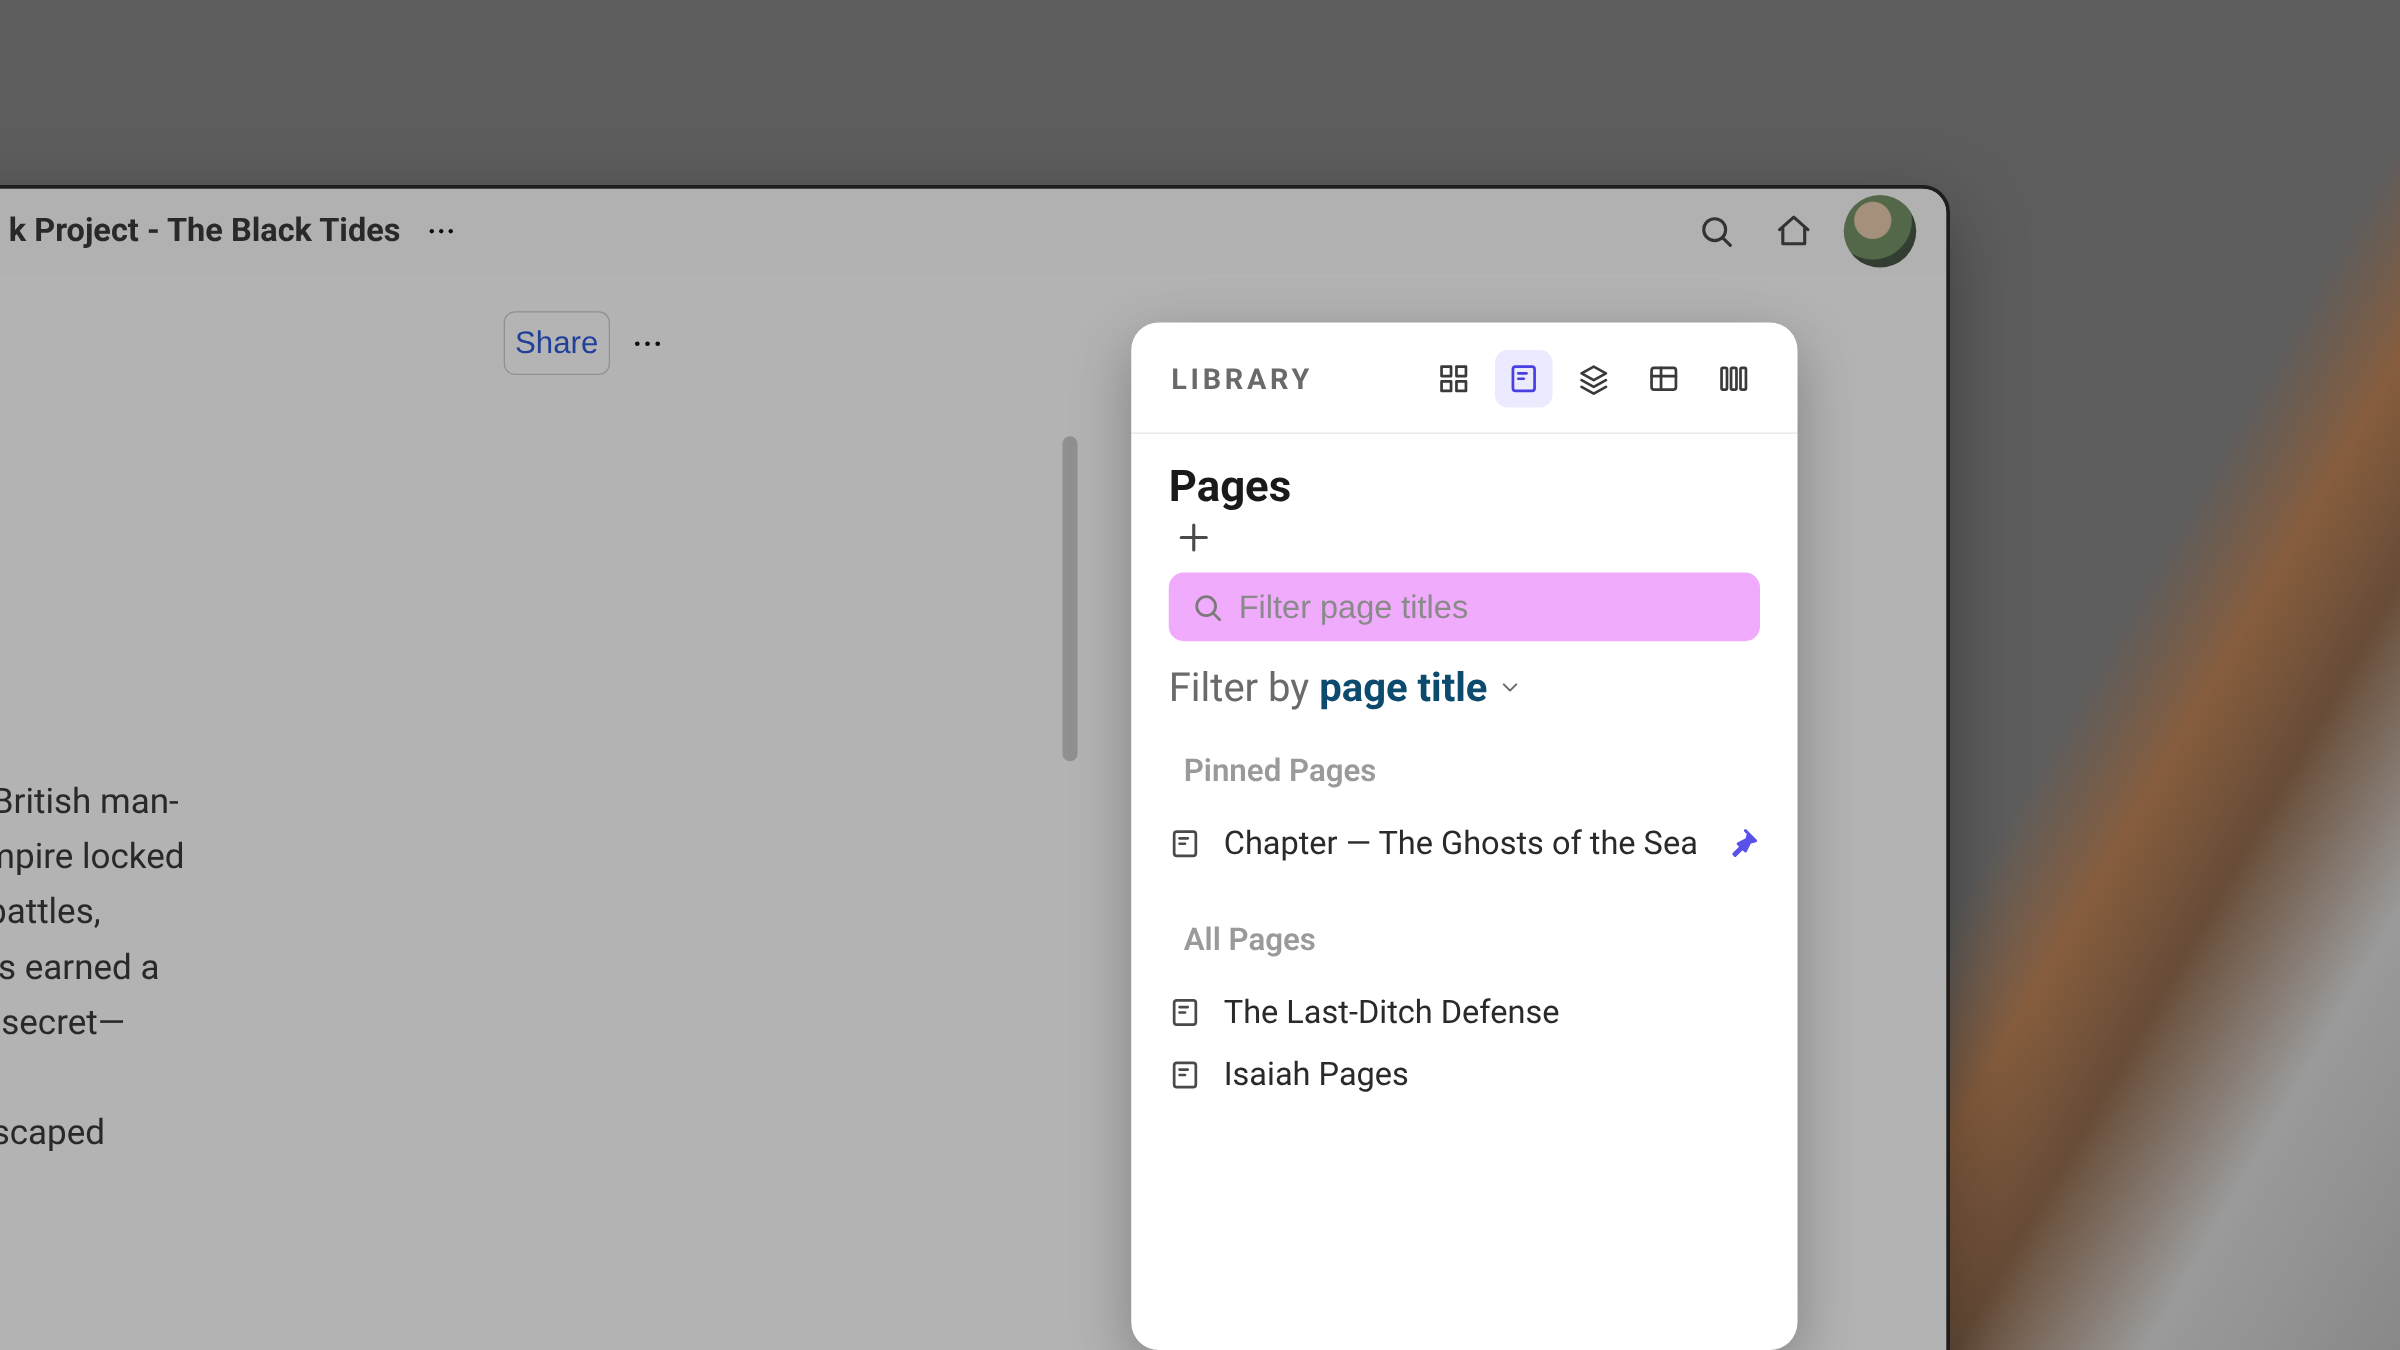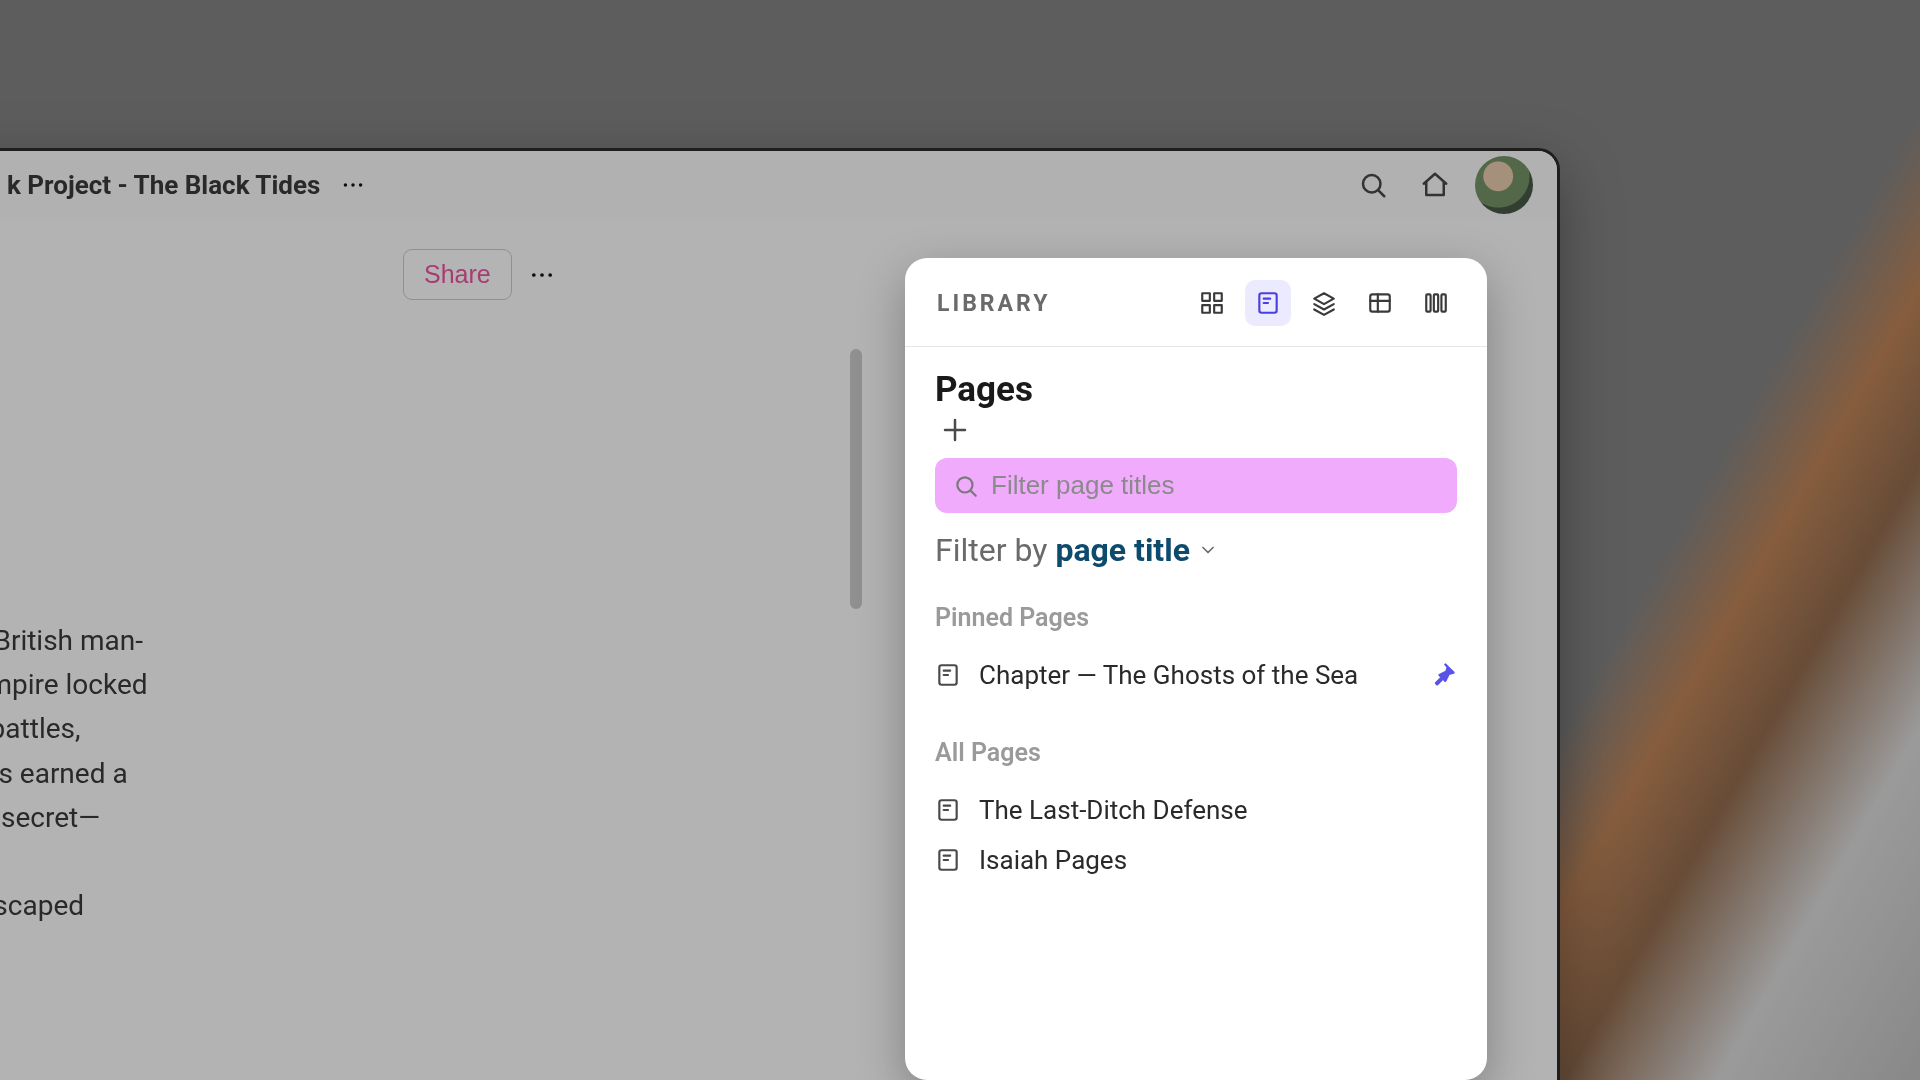--- a/index.html
+++ b/index.html
@@ -60,39 +60,39 @@
   
   .doc {
     position: absolute; left: 0; top: 68px; right: 0; bottom: 0;
     background: #fdfdfd;
   }
   .doc-toolbar {
     position: absolute; top: 30px; left: 700px;
     display:flex; gap: 12px; align-items:center;
   }
   .share-btn {
-    padding: 10px 20px; border:1px solid #c8c8c8; border-radius:9px;
-    font-size: 25px; color:#ec4899; background:#fff; cursor:pointer;
+    padding: 10px 8px; border:1px solid #c8c8c8; border-radius:9px;
+    font-size: 25px; color:#1d4ed8; background:#fff; cursor:pointer;
   }
   .doc-more { width:36px; height:36px; display:flex; align-items:center; justify-content:center; cursor:pointer; }
   .doc-text {
     position:absolute; left: -20px; top: 400px; width: 820px;
     font-size: 28px; line-height: 1.58; color:#2a2a2a;
     white-space: pre-line;
   }
   .doc-scrollbar {
     position:absolute; left: 1147px; top: 130px; width: 12px; height: 260px;
     background:#c8c8c8; border-radius:6px;
   }
 
   
   .library-panel {
     position: absolute;
     left: 905px; top: 258px;
-    width: 582px; height: 822px;
+    width: 533px; height: 822px;
     background: #ffffff;
     border-radius: 22px;
     box-shadow: 0 16px 48px rgba(0,0,0,0.28);
     z-index: 50;
     overflow: hidden;
     display:flex; flex-direction:column;
   }
   .lib-header {
     display:flex; align-items:center;
     padding: 22px 28px 20px 32px;
@@ -135,21 +135,21 @@
   .filter-input-wrap input::placeholder { color:#8a8a8a; }
 
   .filter-by {
     font-size: 32px; color:#6a6a6a; margin-bottom: 34px;
     display:flex; align-items:center; gap:8px; cursor:pointer;
   }
   .filter-by b { color:#0c4a6e; font-weight:700; }
 
   .section-label {
     font-size: 25px; font-weight:600; color:#9a9a9a;
-    margin-bottom: 18px; margin-top: 8px;
+    margin-bottom: 18px; margin-top: 8px; margin-left: 12px;
   }
   .page-row {
     display:flex; align-items:center; gap:18px;
     padding: 10px 0; cursor:pointer;
   }
   .page-icon { width:26px; height:26px; flex-shrink:0; color:#4a4a4a; }
   .page-title { font-size:26px; color:#2a2a2a; flex:1; white-space:nowrap; overflow:hidden; text-overflow:ellipsis; }
   .pin-icon { width:28px; height:28px; color:#5a52e8; flex-shrink:0; }
 
   .section-gap { height: 30px; }

